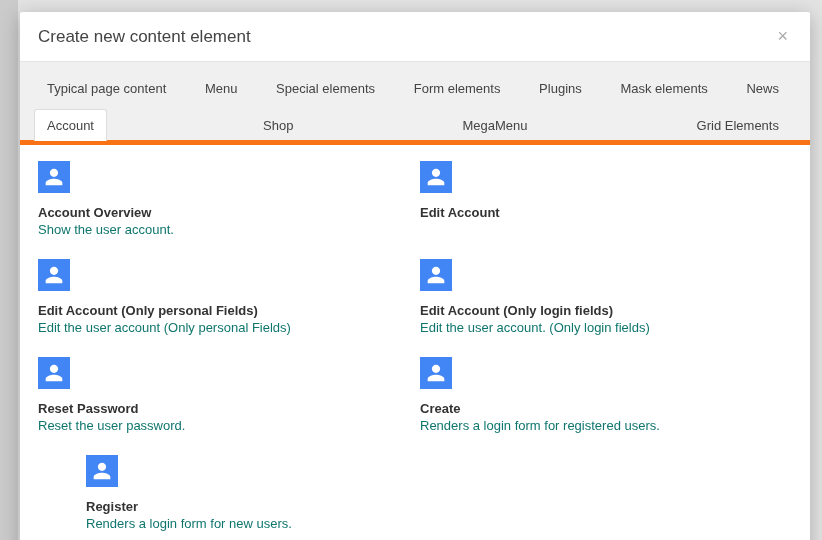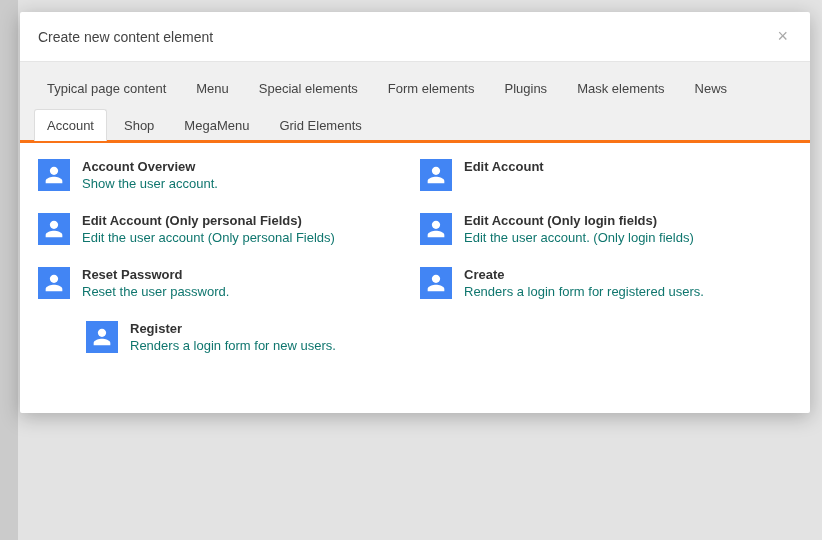--- a/index.html
+++ b/index.html
@@ -41,37 +41,38 @@
       border-radius: 2px;
     }
     .modal-header {
       padding: 14px 18px;
       border-bottom: 1px solid #e5e5e5;
       display: flex;
       align-items: center;
       justify-content: space-between;
     }
     .modal-title {
-      font-size: 14px;
+      font-size: 17px;
       font-weight: 400;
       color: #444;
     }
     .close-btn {
       color: #aaa;
       font-size: 18px;
       cursor: pointer;
       padding: 0 4px;
     }
     .tabs {
       background: #f0f0f0;
-      border-bottom: 3px solid #f97316;
+      border-bottom: 5px solid #f97316;
       padding: 10px 14px 0 14px;
       display: flex;
       flex-wrap: wrap;
       gap: 0;
+      justify-content: space-between;
     }
     .tab {
       padding: 8px 12px;
       color: #444;
       cursor: pointer;
       font-size: 13px;
       border: 1px solid transparent;
       border-bottom: none;
       margin-bottom: -1px;
       margin-right: 4px;
@@ -85,20 +86,21 @@
       padding: 16px 18px 60px 18px;
       display: grid;
       grid-template-columns: 1fr 1fr;
       column-gap: 10px;
       row-gap: 22px;
     }
     .element-item {
       display: flex;
       gap: 12px;
       cursor: pointer;
+      flex-direction: column;
     }
     .el-icon {
       width: 32px; height: 32px;
       background: #4285f4;
       display: flex;
       align-items: center;
       justify-content: center;
       flex-shrink: 0;
     }
     .el-icon svg { width: 20px; height: 20px; fill: #fff; }

